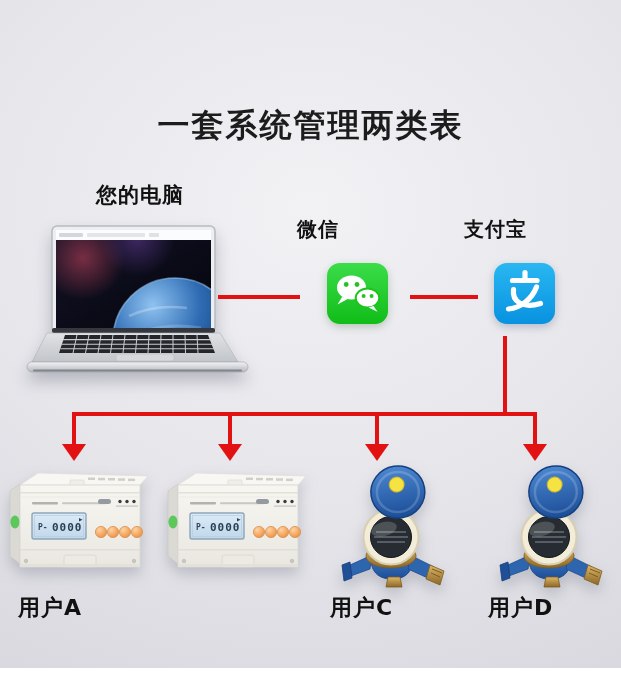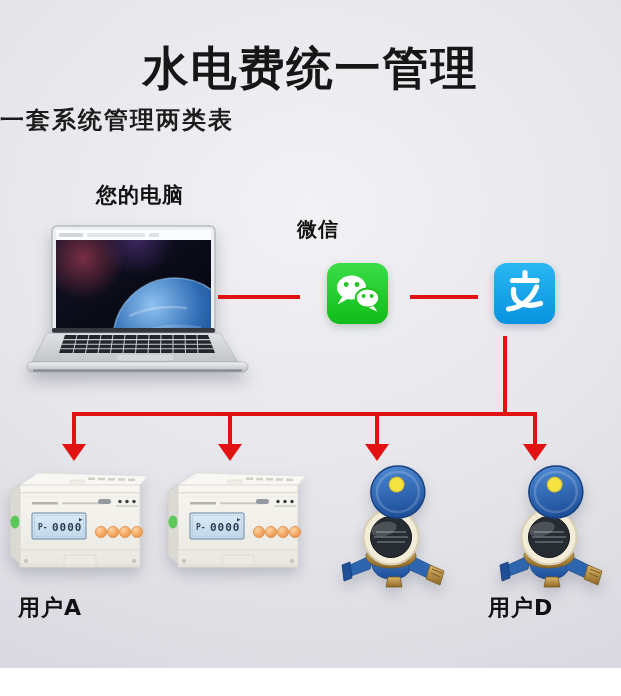--- a/index.html
+++ b/index.html
@@ -8,21 +8,21 @@
     background:radial-gradient(120% 90% at 50% 30%, #f2f2f5 0%, #e6e6eb 45%, #d3d3da 100%);
     font-family:"DejaVu Sans","Liberation Sans",sans-serif;
   }
   .bottom-white{position:absolute;left:0;right:0;bottom:0;height:28px;background:#ffffff;}
   .title{
     position:absolute;top:38px;left:0;width:621px;margin:0;
     text-align:center;font-size:46px;font-weight:700;color:#161616;letter-spacing:2px;
   }
   .subtitle{
     position:absolute;top:104px;left:0;width:621px;
-    text-align:left;font-size:24px;font-weight:600;color:#1c1c1c;letter-spacing:2px;
+    text-align:center;font-size:32px;font-weight:600;color:#1c1c1c;letter-spacing:2px;
   }
   .computer-label{
     position:absolute;top:181px;left:96px;font-size:21px;font-weight:600;color:#111;letter-spacing:1px;
   }
   .pay-label{
     position:absolute;top:216px;width:120px;
     font-size:20px;font-weight:600;color:#111;letter-spacing:1px;
   }
   .wechat-label{left:297px;}
   .alipay-label{left:464px;}
@@ -101,21 +101,20 @@
     </linearGradient>
     <linearGradient id="g-brass" x1="0" y1="0" x2="0" y2="1">
       <stop offset="0" stop-color="#dcb567"></stop>
         <stop offset="1" stop-color="#8d6826"></stop>
     </linearGradient>
   </defs>
 </svg>
 
 <div class="stage">
 
-  <h1 class="title">水电费统一管理</h1>
   <div class="subtitle">一套系统管理两类表</div>
 
   <div class="computer-label">您的电脑</div>
 
   <svg class="laptop" width="225" height="158" viewBox="0 0 225 158">
     <defs>
         <clipPath id="clip-screen">
           <rect x="31" y="14" width="155" height="98"></rect>
         </clipPath>
       </defs>
@@ -142,20 +141,21 @@
     <rect x="2" y="146" width="221" height="10" rx="5" fill="url(#g-base)" stroke="#9da1a6" stroke-width="0.6"></rect>
     <rect x="8" y="153.5" width="209" height="2" rx="1" fill="#82868c"></rect>
   </svg>
 
   <div class="conn conn-1"></div>
   <div class="conn conn-2"></div>
   <div class="vline"></div>
   <div class="hline"></div>
 
   <div class="pay-label wechat-label">微信</div>
+  <div class="pay-label alipay-label">支付宝</div>
 
   <svg class="wechat-icon" width="61" height="61" viewBox="0 0 61 61">
     <rect width="61" height="61" rx="13" fill="url(#g-wx)"></rect>
     <ellipse cx="24.5" cy="24.5" rx="14.5" ry="12" fill="#ffffff"></ellipse>
     <path d="M15 34 L10.5 41.5 L21.5 35.5 Z" fill="#ffffff"></path>
     <circle cx="19.2" cy="21.5" r="2.4" fill="#22c322"></circle>
     <circle cx="30" cy="21.5" r="2.4" fill="#22c322"></circle>
     <ellipse cx="40.5" cy="35" rx="11.8" ry="9.6" fill="#ffffff" stroke="#1ec41e" stroke-width="2"></ellipse>
     <path d="M46.5 43 L50.5 48.8 L41.5 44.6 Z" fill="#ffffff"></path>
     <circle cx="36.6" cy="33" r="2" fill="#22c322"></circle>
@@ -299,16 +299,17 @@
     <path d="M40 69 H70 M38 74 H72 M41 79 H69" stroke="#98a2ab" stroke-width="1.2" stroke-opacity="0.85"></path>
     <ellipse cx="48" cy="66" rx="13" ry="7" fill="#ffffff" opacity="0.18" transform="rotate(-14 48 66)"></ellipse>
     <g transform="rotate(-9 62 30)">
       <ellipse cx="62" cy="29" rx="27" ry="26" fill="url(#g-wblue)" stroke="#16407d" stroke-width="1.5"></ellipse>
       <ellipse cx="62" cy="29" rx="21" ry="20" fill="none" stroke="#ffffff" stroke-opacity="0.18" stroke-width="2.5"></ellipse>
       <circle cx="62" cy="21.5" r="7.5" fill="#f4e343" stroke="#cfb52c" stroke-width="1"></circle>
     </g>
   </svg>
 
   <div class="user-label" style="left:18px">用户A</div>
+  <div class="user-label" style="left:330px">用户C</div>
   <div class="user-label" style="left:488px">用户D</div>
 
   <div class="bottom-white"></div>
 </div>
 
 </body></html>

